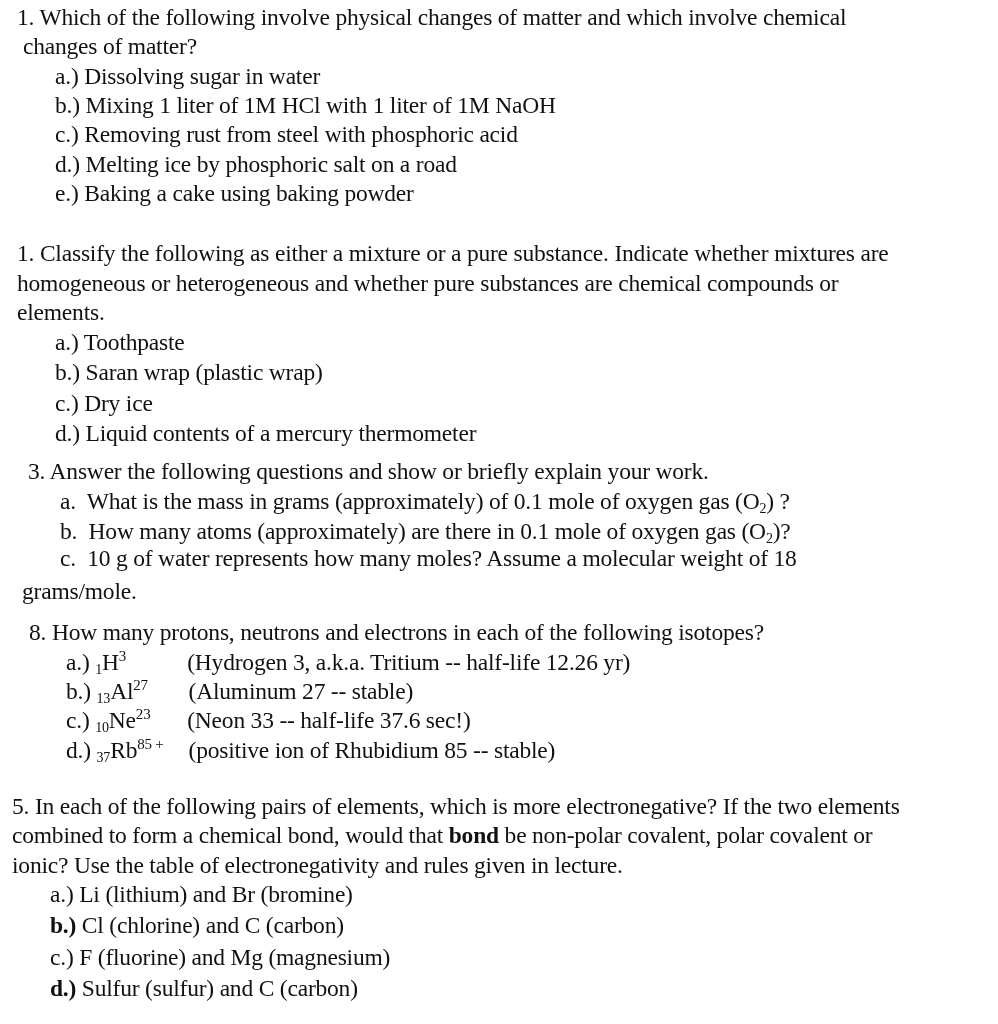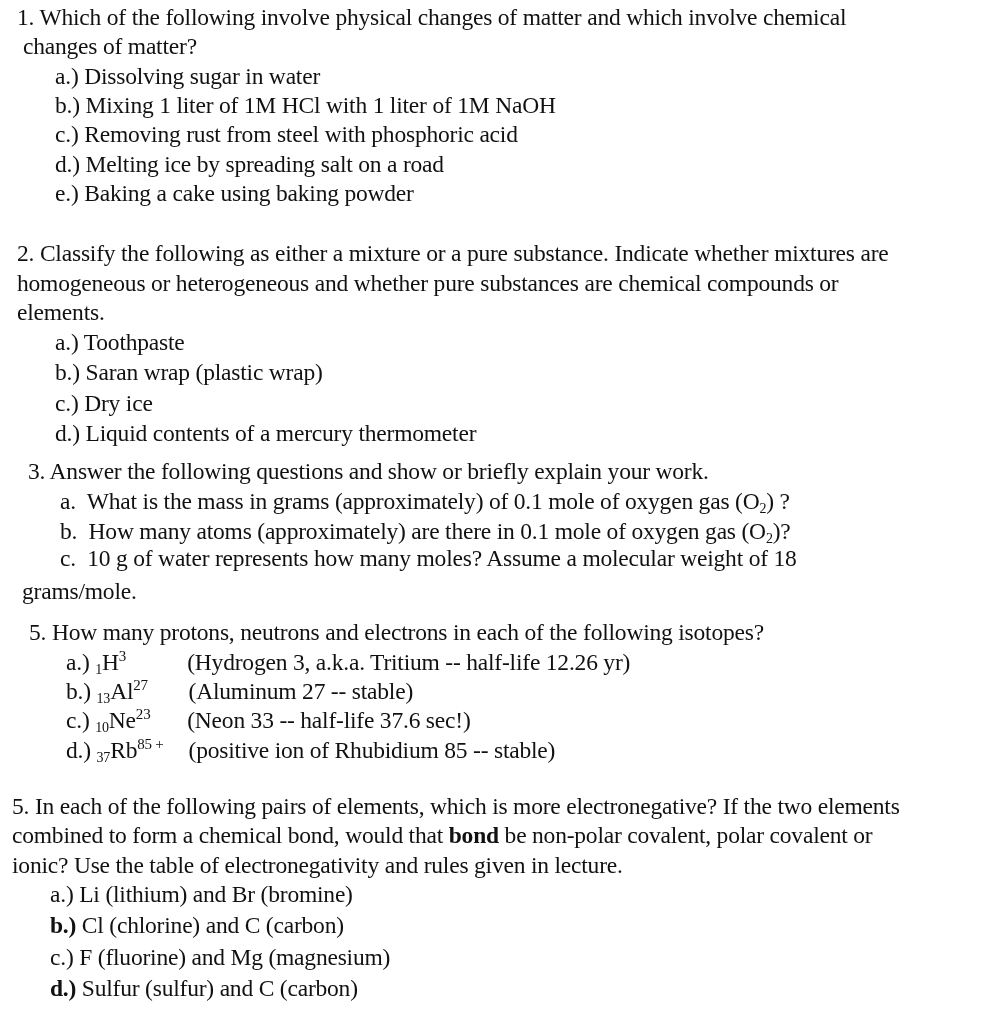--- a/index.html
+++ b/index.html
@@ -17,44 +17,44 @@
   </style>
 </head>
 <body>
 
 <div class="q">
   <div class="line" style="left:17px; top:3px;">1.  Which of the following involve physical changes of matter and which involve chemical</div>
   <div class="line" style="left:23px; top:32px;">changes of matter?</div>
   <div class="line" style="left:55px; top:62px;"><span>a.)</span> <span>Dissolving sugar in water</span></div>
   <div class="line" style="left:55px; top:91px;"><span>b.)</span> <span>Mixing 1 liter of 1M HCl with 1 liter of 1M NaOH</span></div>
   <div class="line" style="left:55px; top:120px;"><span>c.)</span> <span>Removing rust from steel with phosphoric acid</span></div>
-  <div class="line" style="left:55px; top:150px;"><span>d.)</span> <span>Melting ice by spreading salt on a road</span></div>
+  <div class="line" style="left:55px; top:150px;"><span>d.)</span> <span>Melting ice by phosphoric salt on a road</span></div>
   <div class="line" style="left:55px; top:179px;"><span>e.)</span> <span>Baking a cake using baking powder</span></div>
 </div>
 
 <div class="q">
-  <div class="line" style="left:17px; top:239px;">2.  Classify the following as either a mixture or a pure substance. Indicate whether  mixtures are</div>
+  <div class="line" style="left:17px; top:239px;">1.  Classify the following as either a mixture or a pure substance. Indicate whether  mixtures are</div>
   <div class="line" style="left:17px; top:269px;">homogeneous or heterogeneous and whether pure substances are chemical compounds or</div>
   <div class="line" style="left:17px; top:298px;">elements.</div>
   <div class="line" style="left:55px; top:328px;"><span>a.)</span> <span>Toothpaste</span></div>
   <div class="line" style="left:55px; top:358px;"><span>b.)</span> <span>Saran wrap (plastic wrap)</span></div>
   <div class="line" style="left:55px; top:389px;"><span>c.)</span> <span>Dry ice</span></div>
   <div class="line" style="left:55px; top:419px;"><span>d.)</span> <span>Liquid contents of a mercury thermometer</span></div>
 </div>
 
 <div class="q">
   <div class="line" style="left:28px; top:457px;">3.  Answer the following questions and show or briefly explain your work.</div>
   <div class="line" style="left:60px; top:487px;"><span>a.</span>&nbsp; <span>What is the mass in grams (approximately) of 0.1 mole of oxygen gas (O</span><sub class="s">2</sub><span>) ?</span></div>
   <div class="line" style="left:60px; top:517px;"><span>b.</span>&nbsp; <span>How many atoms (approximately) are there in 0.1 mole of oxygen gas (O</span><sub class="s">2</sub><span>)?</span></div>
   <div class="line" style="left:60px; top:544px;"><span>c.</span>&nbsp; <span>10 g of water represents how many moles?  Assume a molecular weight of 18</span></div>
   <div class="line" style="left:22px; top:577px;">grams/mole.</div>
 </div>
 
 <div class="q">
-  <div class="line" style="left:29px; top:618px;">5. How many protons, neutrons and electrons in each of the following isotopes?</div>
+  <div class="line" style="left:29px; top:618px;">8. How many protons, neutrons and electrons in each of the following isotopes?</div>
   <div class="line" style="left:66px; top:648px;">
     <span>a.)</span>
     <span class="iso"><sub class="s">1</sub><span>H</span><sup class="s">3</sup></span><span>(Hydrogen 3, a.k.a. Tritium -- half-life 12.26 yr)</span>
   </div>
   <div class="line" style="left:66px; top:677px;">
     <span>b.)</span>
     <span class="iso"><sub class="s">13</sub><span>Al</span><sup class="s">27</sup></span><span>(Aluminum 27 -- stable)</span>
   </div>
   <div class="line" style="left:66px; top:706px;">
     <span>c.)</span>

